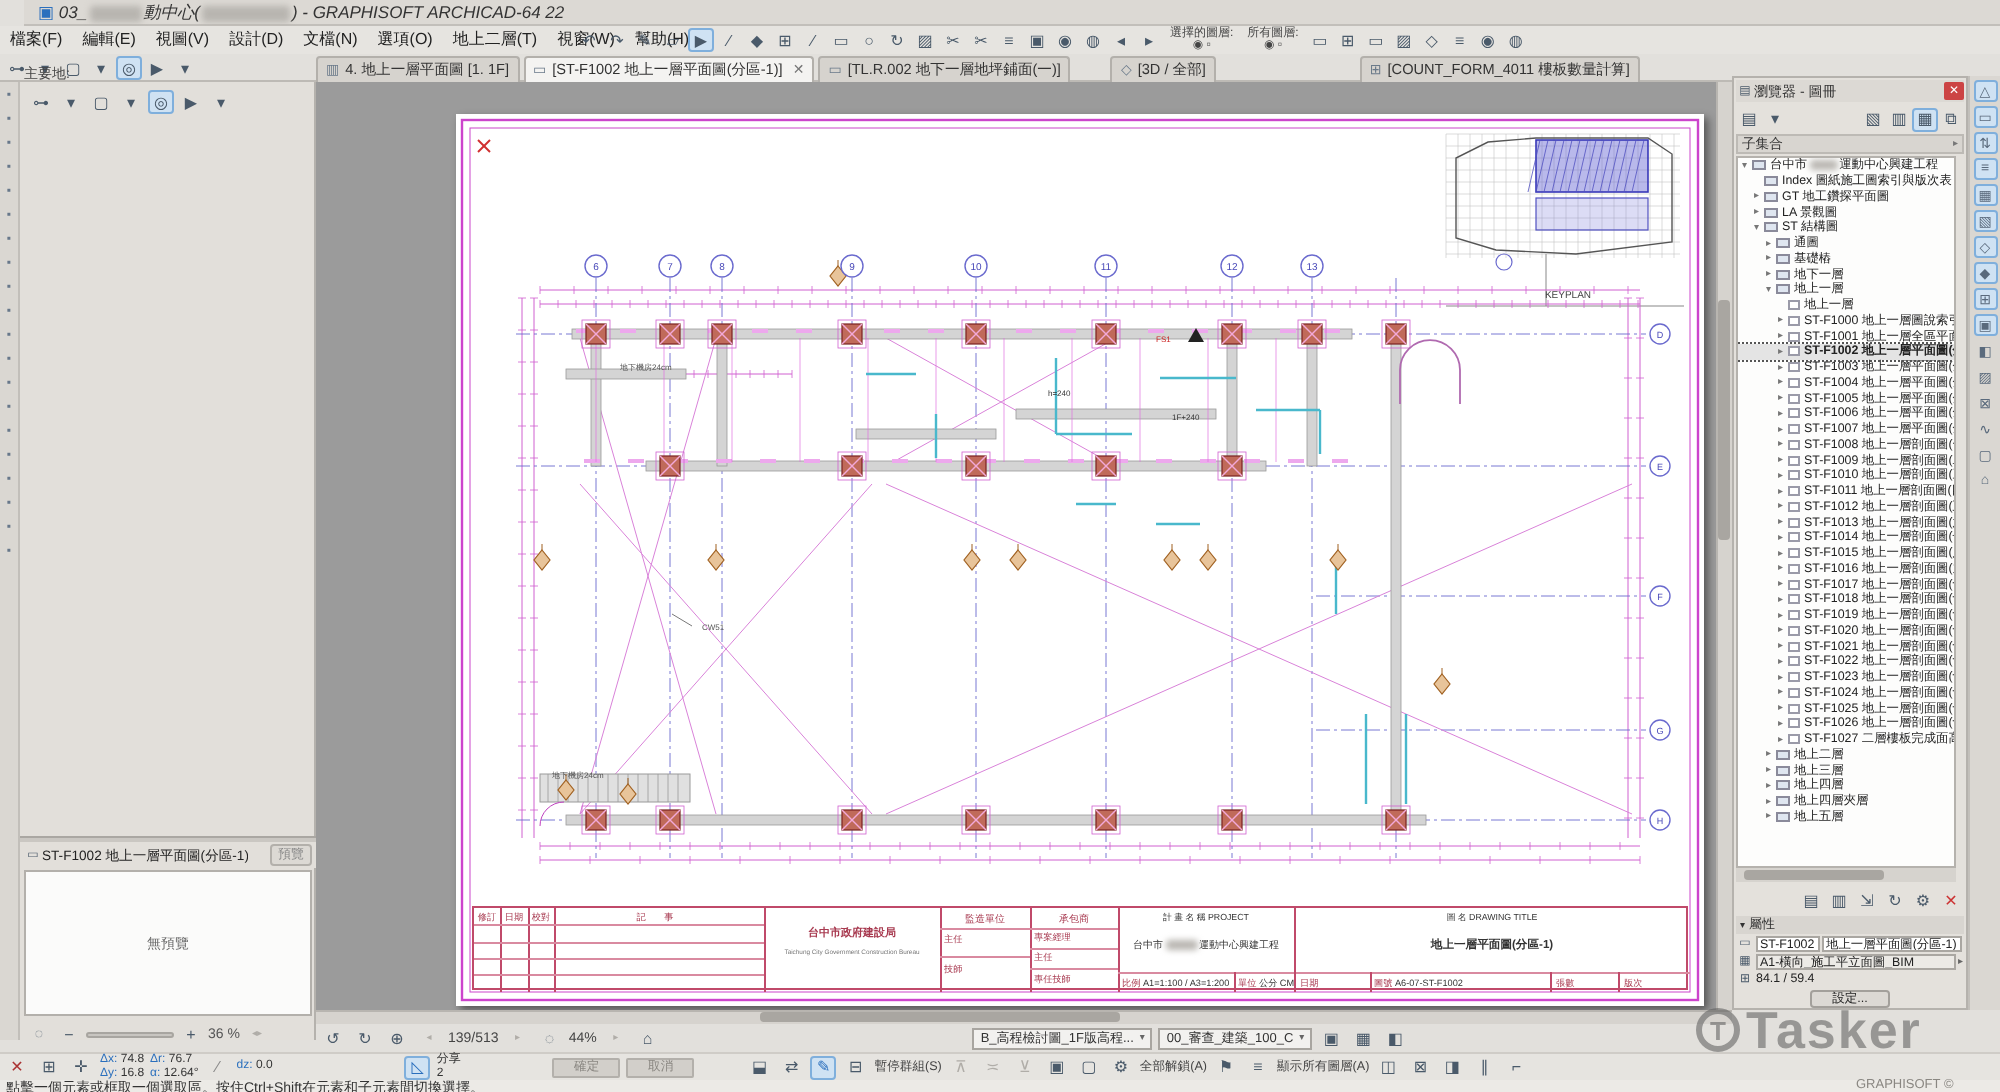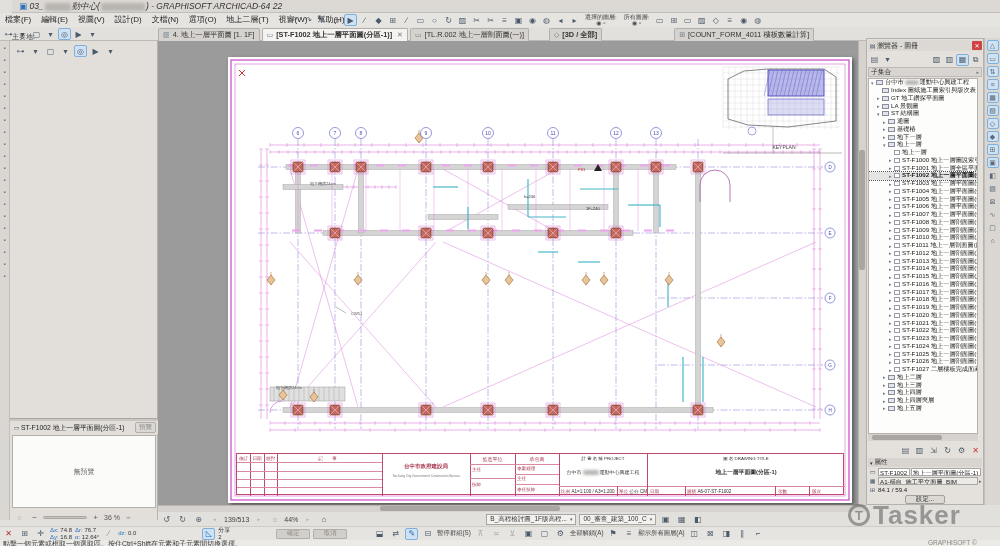--- a/index.html
+++ b/index.html
@@ -20,21 +20,21 @@
 #row2{left:0;top:27px;width:1000px;height:14px;background:#e2e0dc;border-bottom:1px solid #bdbab5;}
 #tb-left2{left:2px;top:27px;height:14px;display:flex;align-items:center;gap:1px;}
 .ic{display:inline-flex;align-items:center;justify-content:center;width:13px;height:12px;
   font-size:8px;color:#4a5a6a;border:1px solid transparent;border-radius:2px;background:transparent;}
 .ic.sel{background:#cfe2f3;border-color:#7fafdc;}
 .ic.dis{color:#b0ada8;}
 #tabs{left:158px;top:27px;height:14px;display:flex;align-items:flex-end;}
 .tab{height:13px;display:flex;align-items:center;font-size:7.3px;color:#333;
   background:#d6d3ce;border:1px solid #b3b0ab;border-bottom:none;padding:0 4px;margin-right:2px;
   border-radius:2px 2px 0 0;white-space:nowrap;}
-.tab.active{background:#f4f3f1;font-weight:bold;}
+.tab.active{background:#f4f3f1;font-weight:normal;}
 .tab .ticon{font-size:7px;margin-right:3px;color:#6a7a8a;}
 .tab .tclose{margin-left:5px;color:#777;font-size:7px;}
 
 #left-strip{left:0;top:41px;width:10px;height:479px;background:#dad7d2;border-right:1px solid #c2bfba;
   display:flex;flex-direction:column;align-items:center;padding-top:3px;gap:4px;}
 #left-strip .ic{width:8px;height:8px;font-size:6px;color:#67778a;}
 
 #left-panel{left:10px;top:41px;width:148px;height:479px;background:#e2dfda;border-right:1px solid #b5b2ad;}
 #lp-label{left:12px;top:32px;font-size:7px;color:#444;}
 #lp-tools{left:14px;top:45px;display:flex;gap:2px;align-items:center;}
@@ -160,23 +160,23 @@
         <span class="ticon">▥</span>
         <span>4. 地上一層平面圖 [1. 1F]</span>
       </div>
       <div class="tab active">
         <span class="ticon">▭</span>
         <span>[ST-F1002 地上一層平面圖(分區-1)]</span>
         <span class="tclose">✕</span>
       </div>
       <div class="tab">
         <span class="ticon">▭</span>
-        <span>[TL.R.002 地上一層剖面圖(一)]</span>
-      </div>
-      <div class="tab" style="margin-left: 18px; font-weight: bold;">
+        <span>[TL.R.002 地下一層地坪鋪面(一)]</span>
+      </div>
+      <div class="tab" style="margin-left: 18px;">
         <span class="ticon">◇</span>
         <span>[3D / 全部]</span>
       </div>
       <div class="tab" style="margin-left: 70px;">
         <span class="ticon">⊞</span>
         <span>[COUNT_FORM_4011 樓板數量計算]</span>
       </div>
     </div>
 
   <div id="left-strip" class="abs">

